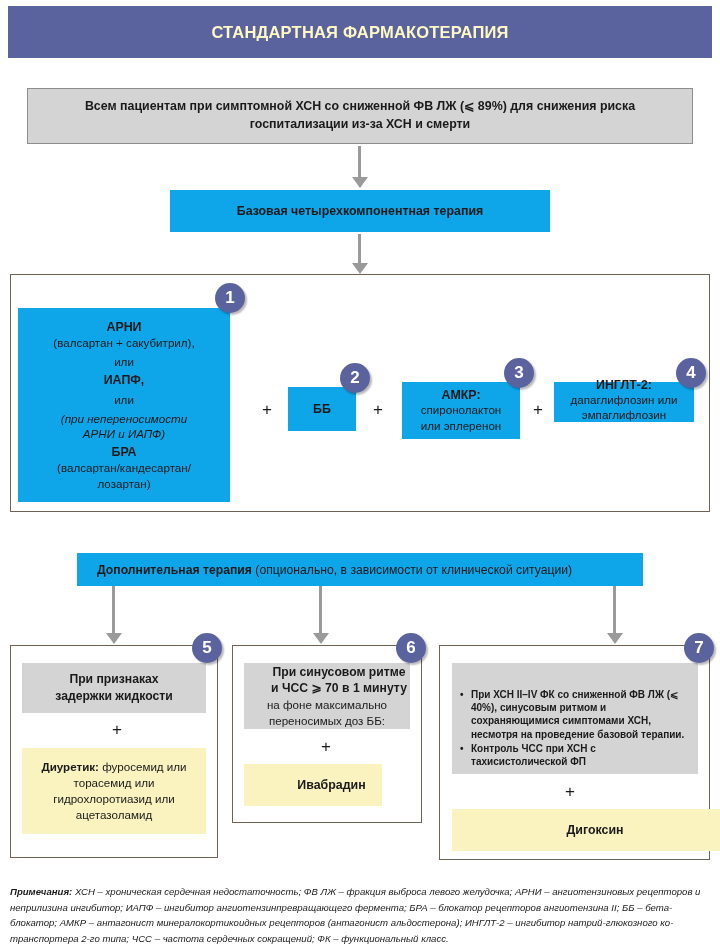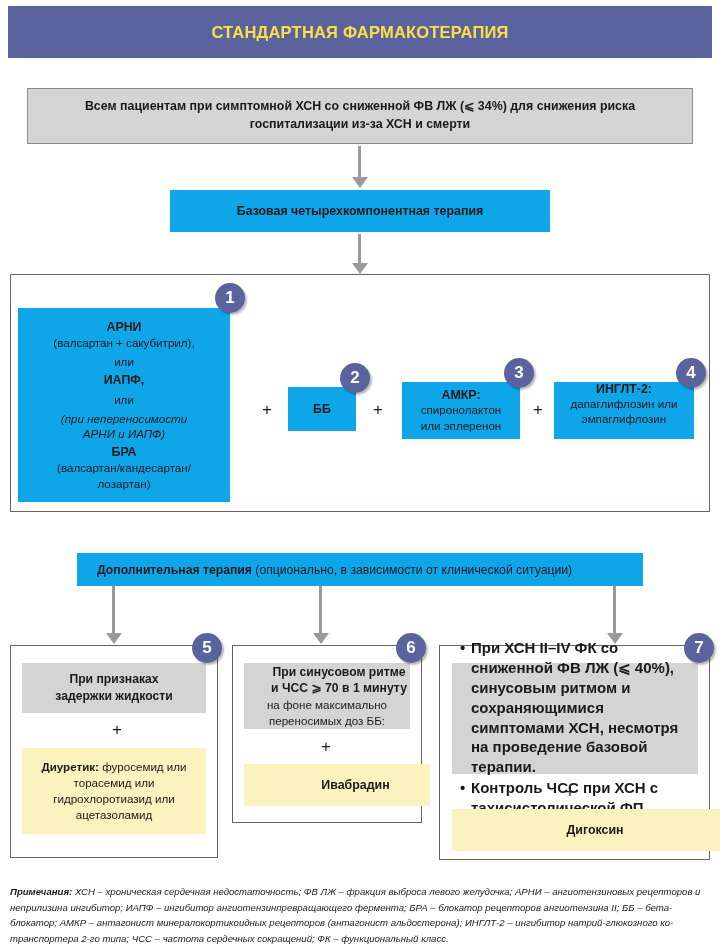--- a/index.html
+++ b/index.html
@@ -23,21 +23,21 @@
     top: 6px;
     width: 704px;
     height: 52px;
     background: #5a639e;
     display: flex;
     align-items: center;
     justify-content: center;
     text-align: center;
   }
   .header-banner .title {
-    color: #fde047;
+    color: #fef9c3;
     font-weight: bold;
     font-size: 16.5px;
     line-height: 1.22;
     letter-spacing: 0.2px;
   }
 
   
   .grey-box {
     background: #d4d4d4;
     border: 1px solid #8d8d8d;
@@ -162,25 +162,25 @@
     text-align: center;
   }
   #comp3 .b { font-weight: bold; font-size: 12.4px; }
   #comp3 .line { font-size: 11.6px; line-height: 1.3; }
 
   #comp4 {
     position: absolute;
     left: 554px;
     top: 382px;
     width: 140px;
-    height: 57px;
+    height: 40px;
     display: flex;
     flex-direction: column;
     align-items: center;
-    justify-content: flex-start;
+    justify-content: flex-end;
     text-align: center;
   }
   #comp4 .b { font-weight: bold; font-size: 12.4px; }
   #comp4 .line { font-size: 11.6px; line-height: 1.3; }
 
   .plus-sign {
     position: absolute;
     font-size: 17px;
     font-weight: normal;
     color: #1a1a1a;
@@ -249,25 +249,25 @@
   #b5-head .t { font-weight: bold; font-size: 12.2px; line-height: 1.38; }
   #b5-plus { left: 112px; top: 721px; }
   #b5-body { left: 22px; top: 748px; width: 184px; height: 86px; padding: 0 6px; }
   #b5-body .t { font-size: 11.6px; line-height: 1.38; }
   #b5-body .b { font-weight: bold; }
 
   #b6-head { left: 244px; top: 663px; width: 166px; height: 66px; padding: 0 3px; }
   #b6-head .t  { font-size: 11.6px; line-height: 1.36; }
   #b6-head .bb { font-weight: bold; font-size: 12.2px; line-height: 1.36; margin-left: 24px; }
   #b6-plus { left: 321px; top: 738px; }
-  #b6-body { left: 244px; top: 764px; width: 186px; height: 42px; padding-left: 37px; }
+  #b6-body { left: 244px; top: 764px; width: 138px; height: 42px; padding-left: 37px; }
   #b6-body .t { font-weight: bold; font-size: 12.4px; }
 
   #b7-head { left: 452px; top: 663px; width: 246px; height: 111px; align-items: flex-start; justify-content: center; padding: 4px 8px 4px 8px; text-align: left; }
-  #b7-head .t { font-weight: bold; font-size: 15px; line-height: 1.33; margin-top: 20px; }
+  #b7-head .t { font-weight: bold; font-size: 10px; line-height: 1.33; margin-top: 20px; }
   #b7-head ul { margin: 0; padding-left: 11px; list-style: none; }
   #b7-head li { position: relative; margin: 0 0 1px 0; }
   #b7-head li:before { content: "\2022"; position: absolute; left: -11px; top: 0; }
   #b7-plus { left: 565px; top: 783px; }
   #b7-body { left: 452px; top: 809px; width: 286px; height: 42px; }
   #b7-body .t { font-weight: bold; font-size: 12.4px; }
 
   
   #footnotes {
     position: absolute;
@@ -286,21 +286,21 @@
 </head>
 <body>
 
 <div class="header-banner">
   <div class="title">
     <span>СТАНДАРТНАЯ ФАРМАКОТЕРАПИЯ</span><br>
   </div>
 </div>
 
 <div id="top-statement" class="grey-box">
-  <div class="txt">Всем пациентам при симптомной ХСН со сниженной ФВ ЛЖ (⩽ 34%) для снижения риска госпитализации из-за ХСН и смерти</div>
+  <div class="txt">Всем пациентам при симптомной ХСН со сниженной ФВ ЛЖ (⩽ 89%) для снижения риска госпитализации из-за ХСН и смерти</div>
 </div>
 
 <div class="arrow-v" style="left:352px; top:146px; height:42px;">
   <div class="shaft" style="height:31px;"></div>
   <div class="head" style="top:31px;"></div>
 </div>
 
 <div id="base-therapy" class="yellow-box">
   <div class="txt">Базовая четырехкомпонентная терапия</div>
 </div>

